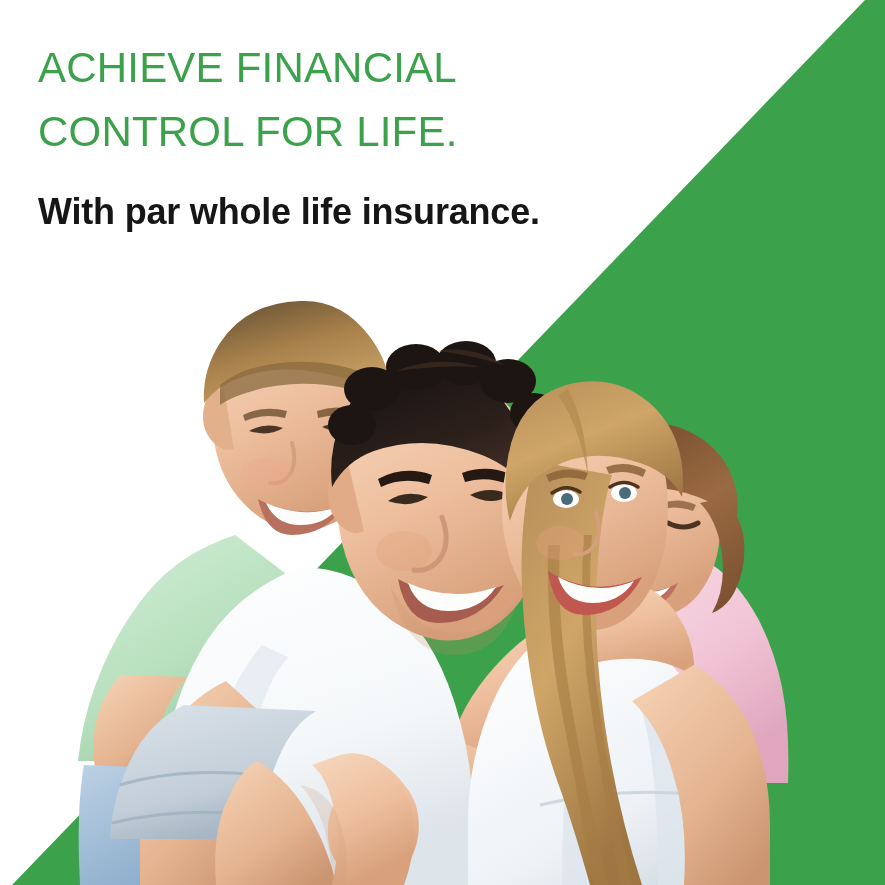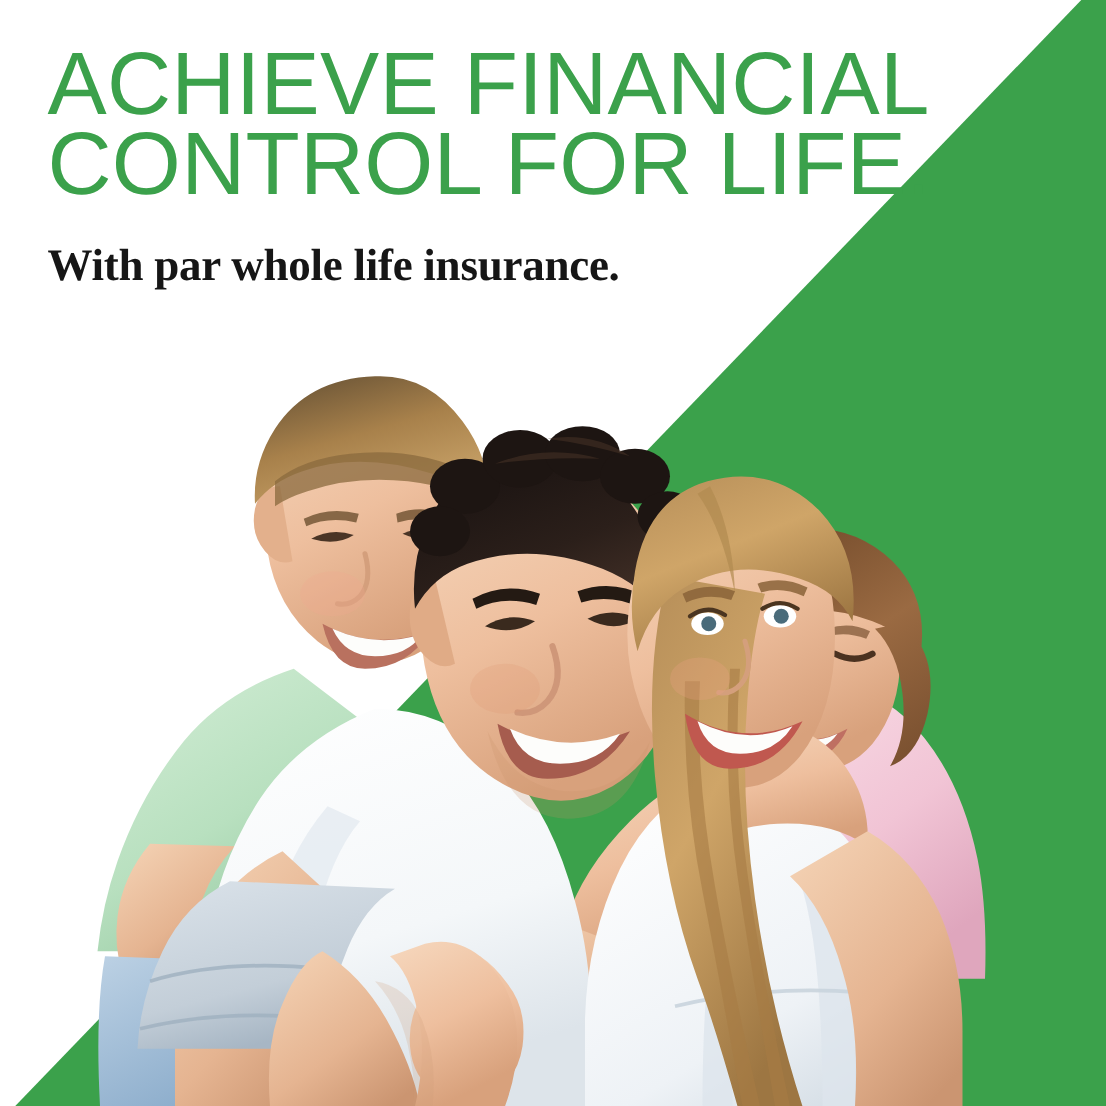--- a/index.html
+++ b/index.html
@@ -27,33 +27,33 @@
   }
 
   
   .headline {
     position: absolute;
     left: 38px;
     top: 36px;
     margin: 0;
     font-family: "Liberation Sans", sans-serif;
     font-weight: 400;
-    font-size: 71px;
+    font-size: 42px;
     line-height: 64px;
     letter-spacing: 0.2px;
     color: #3ba14b;
     white-space: pre-line;
     z-index: 6;
   }
   .subhead {
     position: absolute;
     left: 38px;
     top: 192px;
     margin: 0;
-    font-family: Liberation Serif, serif;
+    font-family: Liberation Sans, sans-serif;
     font-weight: 700;
     font-size: 36px;
     line-height: 40px;
     letter-spacing: -0.2px;
     color: #161616;
     z-index: 6;
   }
 
   
   .photo {

